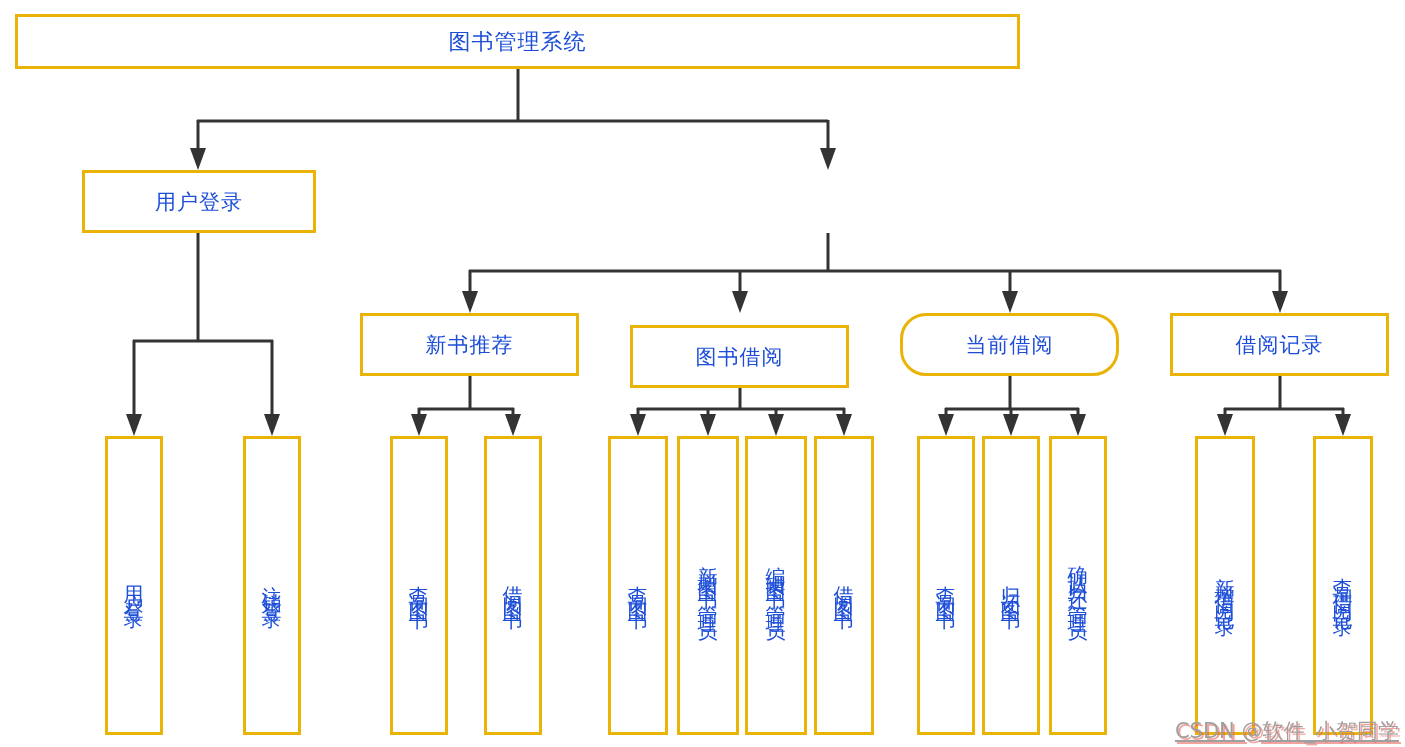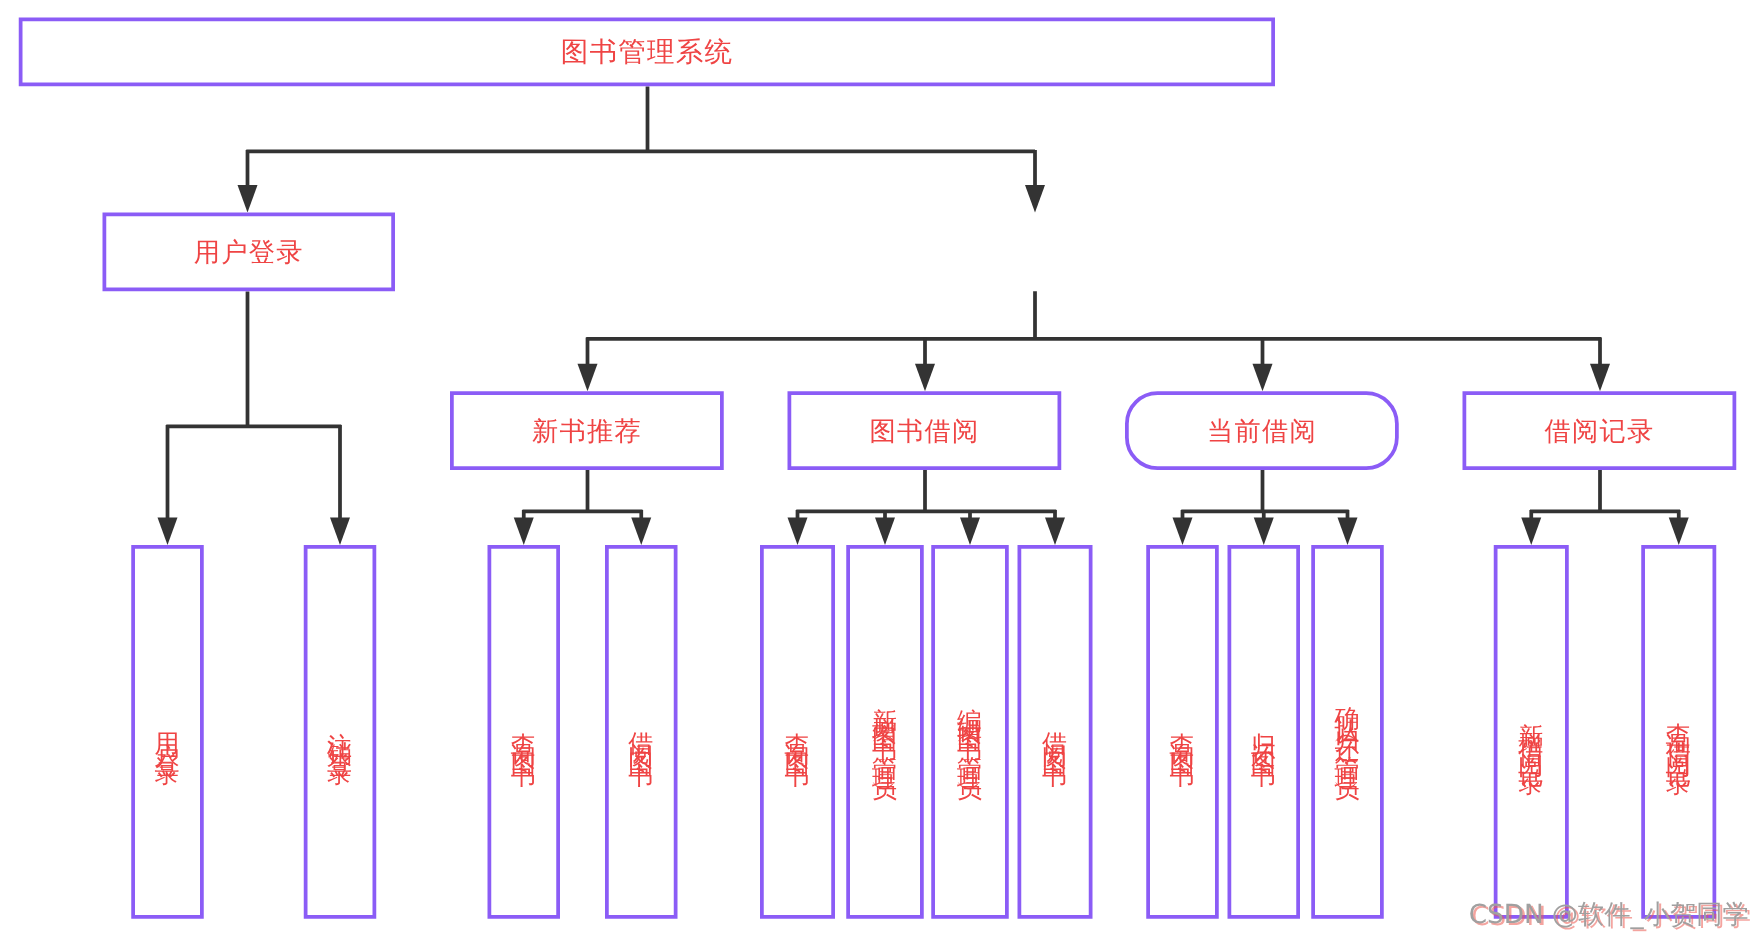--- a/index.html
+++ b/index.html
@@ -14,38 +14,38 @@
   }
   .connectors {
     position: absolute;
     left: 0; top: 0;
     width: 1405px; height: 747px;
   }
   .box {
     position: absolute;
     box-sizing: border-box;
     background: #ffffff;
-    border: 3px solid #8b5cf6;
+    border: 3px solid #eab308;
     display: flex;
     align-items: center;
     justify-content: center;
-    color: #ef4444;
+    color: #1d4ed8;
   }
   .hbox span {
     font-size: 21px;
     letter-spacing: 1px;
     white-space: nowrap;
   }
   .root { left:15px; top:14px; width:1005px; height:55px; }
   .root span { font-size: 22px; }
   .l2a { left:82px;  top:170px; width:234px; height:63px; }
   .l2b { left:705px; top:170px; width:245px; height:63px; }
   .l3  { top:313px; height:63px; width:219px; }
   .l3-1 { left:360px; }
-  .l3-2 { left:630px; }
+  .l3-2 { left:630px;margin-top:12px; }
   .l3-3 { left:900px;border-radius:26px; }
   .l3-4 { left:1170px; }
   .vbox { top:436px; height:299px; }
   .vbox span {
     writing-mode: vertical-rl;
     text-orientation: mixed;
     font-size: 20px;
     letter-spacing: 8px;
     line-height: 1;
   }
@@ -63,20 +63,21 @@
   .ve1 { left:1195px; width:60px; }
   .ve2 { left:1313px; width:60px; }
   .watermark {
     position: absolute;
     right: 6px;
     bottom: 2px;
     font-size: 21px;
     color: #a0a0a0;
     text-shadow: 2px 2px 0 rgba(235, 90, 80, 0.55);
     white-space: nowrap;
+    text-decoration: underline;
   }
 </style>
 </head>
 <body>
 
 <div class="canvas">
 
   <svg class="connectors" viewBox="0 0 1405 747" xmlns="http://www.w3.org/2000/svg">
     <g stroke="#333333" stroke-width="3" fill="none">
 

